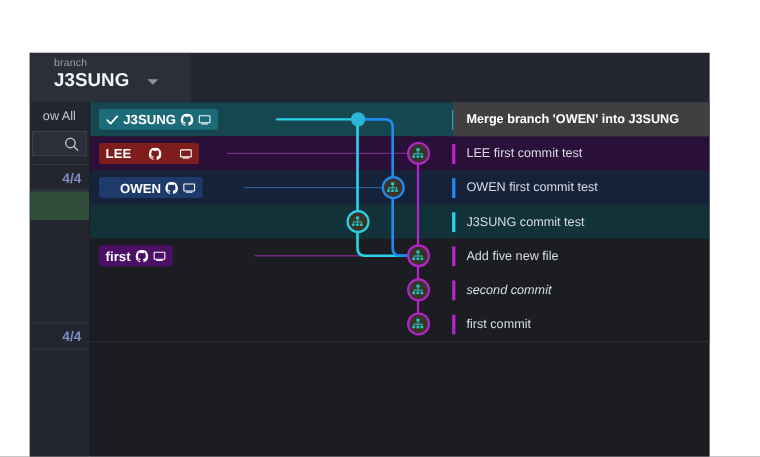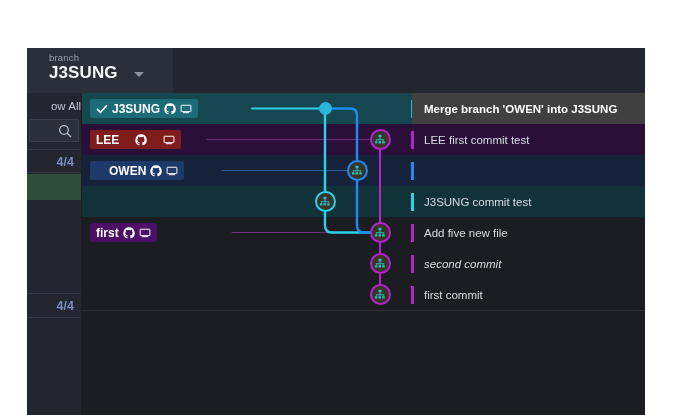--- a/index.html
+++ b/index.html
@@ -9,21 +9,21 @@
 
   
   .topbar{position:absolute;left:0;top:0;width:618px;height:45px;background:#23262e;}
   .branch-box{position:absolute;left:0;top:0;width:146px;height:45px;background:#2b2f39;}
   .branch-kicker{position:absolute;left:22px;top:4px;font-size:9.5px;color:#9aa0ad;letter-spacing:.2px;}
   .branch-name{position:absolute;left:22px;top:15px;font-size:17px;font-weight:700;color:#f2f4f7;letter-spacing:.1px;}
   .branch-caret{position:absolute;left:107px;top:24px;width:0;height:0;border-left:5px solid transparent;border-right:5px solid transparent;border-top:5px solid #8d93a0;}
 
   
   .rail{position:absolute;left:0;top:45px;width:54px;height:322px;background:#23262e;}
-  .rail-showall{position:absolute;left:0;top:2px;width:54px;height:22px;color:#c3c8d2;font-size:11.5px;line-height:22px;text-align:right;padding-right:0;box-sizing:border-box;}
+  .rail-showall{position:absolute;left:0;top:2px;width:54px;height:22px;color:#c3c8d2;font-size:11.5px;line-height:22px;text-align:center;padding-right:0;box-sizing:border-box;}
   .rail-search{position:absolute;left:2px;top:26px;width:50px;height:23px;background:#2b2f39;border:1px solid #3a3f4b;box-sizing:border-box;}
   .rail-search svg{position:absolute;right:6px;top:4px;}
   .rail-count-a{position:absolute;left:0;top:56px;width:54px;height:24px;border-top:1px solid #343845;border-bottom:1px solid #343845;color:#7e8cc4;font-size:12.5px;font-weight:700;line-height:24px;text-align:right;padding-right:7px;box-sizing:border-box;}
   .rail-green{position:absolute;left:0;top:81px;width:54px;height:26px;background:#2f4d39;}
   .rail-count-b{position:absolute;left:0;top:200px;width:54px;height:25px;border-top:1px solid #343845;border-bottom:1px solid #343845;color:#7e8cc4;font-size:12.5px;font-weight:700;line-height:25px;text-align:right;padding-right:7px;box-sizing:border-box;}
 
   
   .panel{position:absolute;left:55px;top:45px;width:563px;height:322px;background:#1b1d23;}
   .rowlayer,.glayer,.msglayer,.pilllayer{position:absolute;left:0;top:0;width:563px;height:322px;}
   .glayer{pointer-events:none;}
@@ -215,20 +215,21 @@
             <rect x="4" y="12.3" width="8" height="1.3" fill="#ffffff"></rect>
           </svg>
         </div>
       </div>
     <div class="msglayer" id="msglayer">
         <div class="msgbar" style="top: 6.5px; background: rgb(37, 180, 200);"></div>
         <div class="msg sel" style="top: 0px;">Merge branch 'OWEN' into J3SUNG</div>
         <div class="msgbar" style="top: 37.5px; background: rgb(179, 36, 201);"></div>
         <div class="msg" style="top: 31px;">LEE first commit test</div>
         <div class="msgbar" style="top: 68.5px; background: rgb(31, 139, 240);"></div>
+        <div class="msg" style="top: 62px;">OWEN first commit test</div>
         <div class="msgbar" style="top: 99.5px; background: rgb(42, 210, 232);"></div>
         <div class="msg" style="top: 93px;">J3SUNG commit test</div>
         <div class="msgbar" style="top: 130.5px; background: rgb(179, 36, 201);"></div>
         <div class="msg" style="top: 124px;">Add five new file</div>
         <div class="msgbar" style="top: 161.5px; background: rgb(179, 36, 201);"></div>
         <div class="msg" style="top: 155px; font-style: italic;">second commit</div>
         <div class="msgbar" style="top: 192.5px; background: rgb(179, 36, 201);"></div>
         <div class="msg" style="top: 186px;">first commit</div>
       </div>
   </div>

